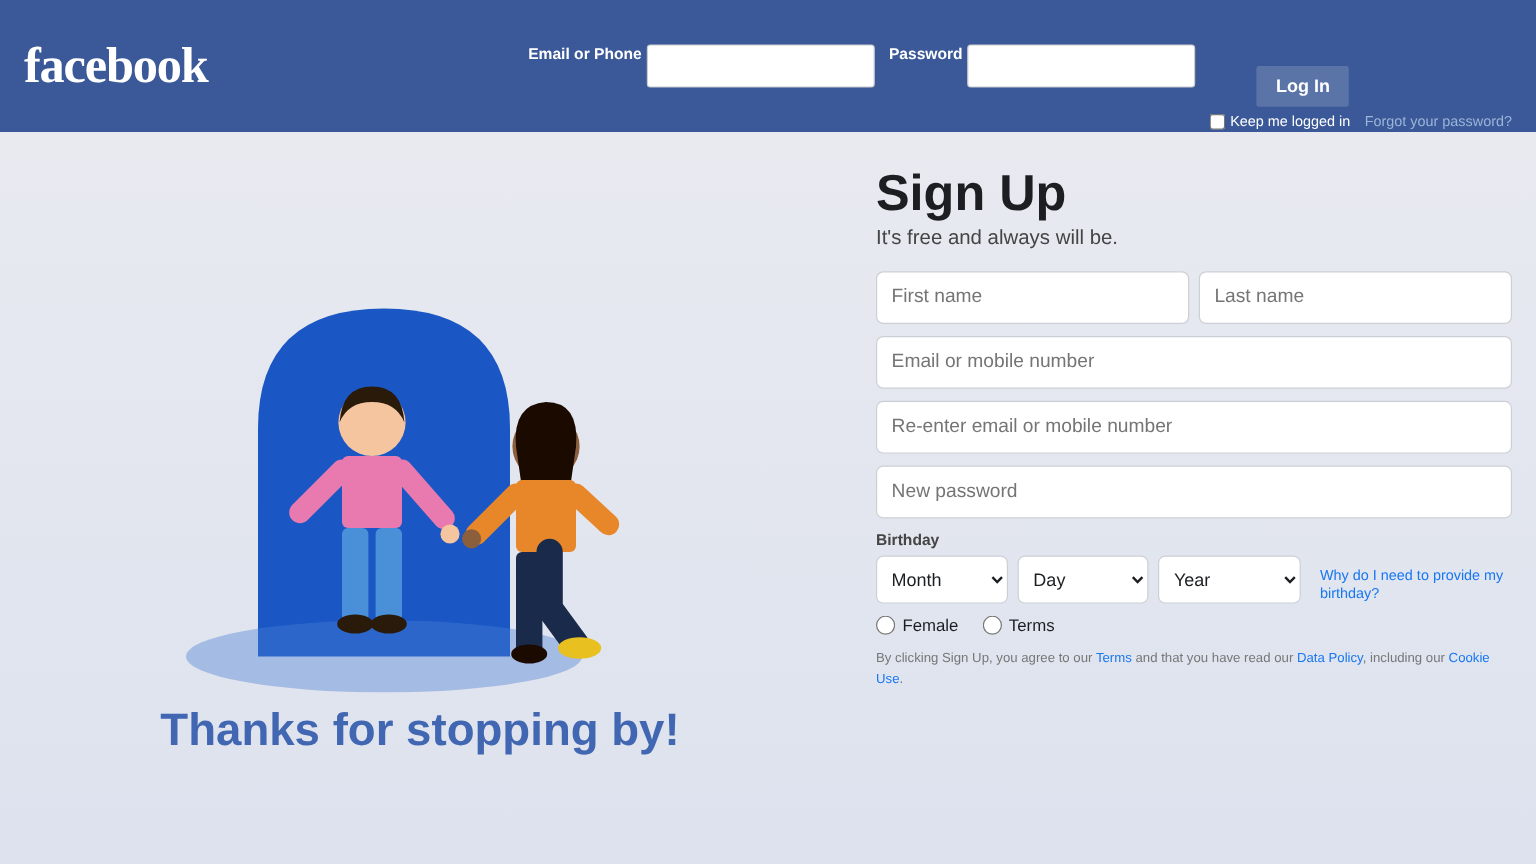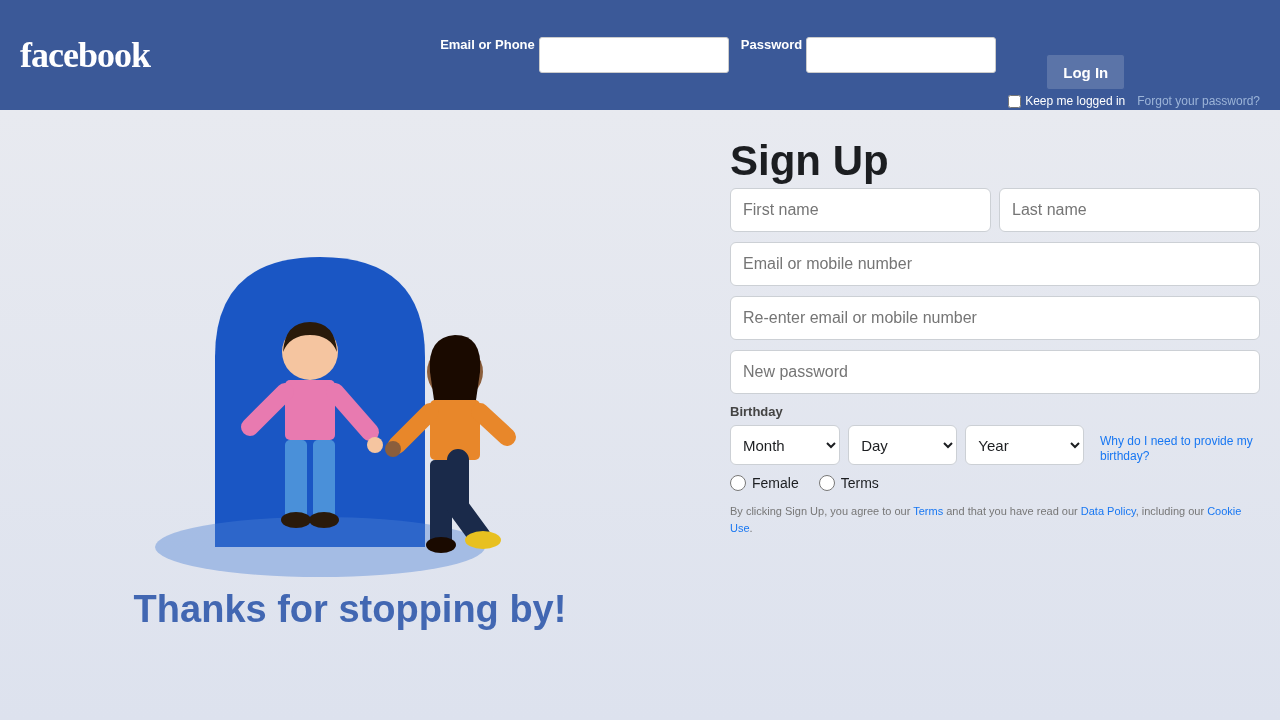--- a/index.html
+++ b/index.html
@@ -16,21 +16,21 @@
       background: #3b5998;
       height: 110px;
       display: flex;
       align-items: center;
       padding: 0 20px;
       position: relative;
     }
 
     #logo {
       color: white;
-      font-size: 36px;
+      font-size: 42px;
       font-weight: bold;
       font-family: Georgia, serif;
       letter-spacing: -1px;
     }
 
     #header-right {
       position: absolute;
       right: 0;
       top: 0;
       height: 110px;
@@ -327,20 +327,21 @@
       </svg>
     </div>
     <div id="tagline">
       <span>Thanks for
 stopping by!</span>
     </div>
   </div>
 
   <div id="right-side">
     <h1 id="signup-title">Sign Up</h1>
+    <p id="signup-subtitle">It's free and always will be.</p>
 
     <div class="form-row">
       <input class="form-input half-input" type="text" placeholder="First name" style="">
       <input class="form-input half-input" type="text" placeholder="Last name" style="">
     </div>
 
     <div class="form-row">
       <input class="form-input" type="text" placeholder="Email or mobile number" style="">
     </div>
 

